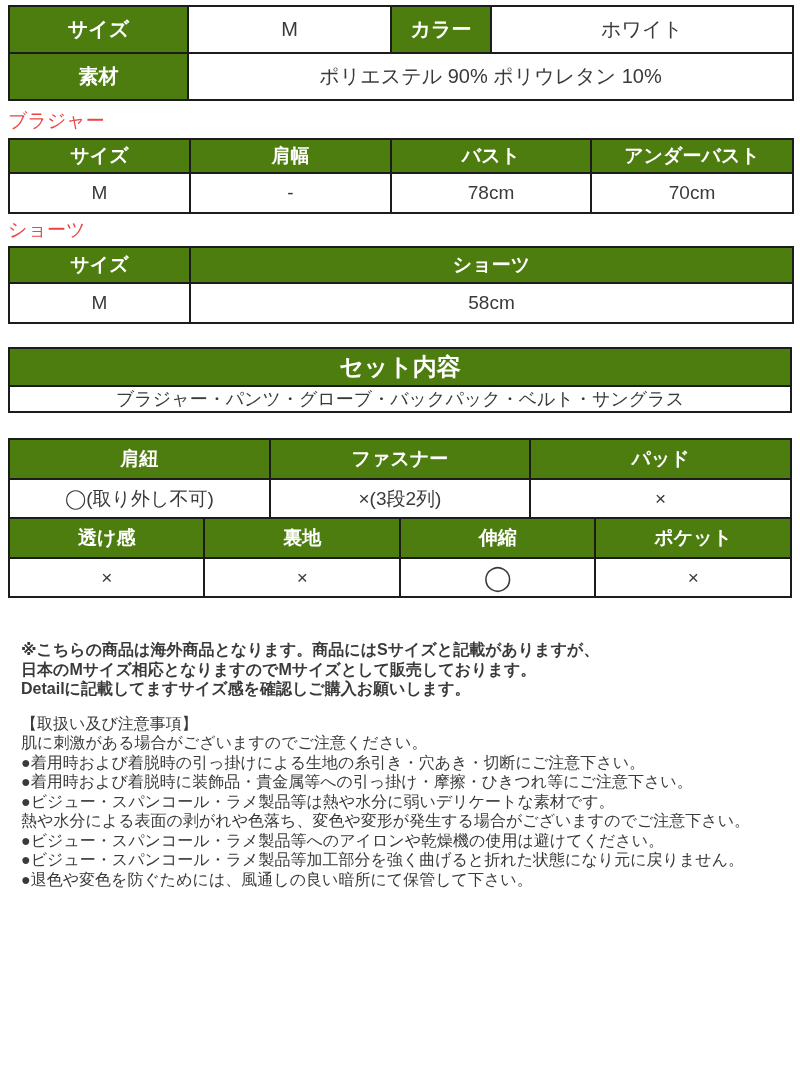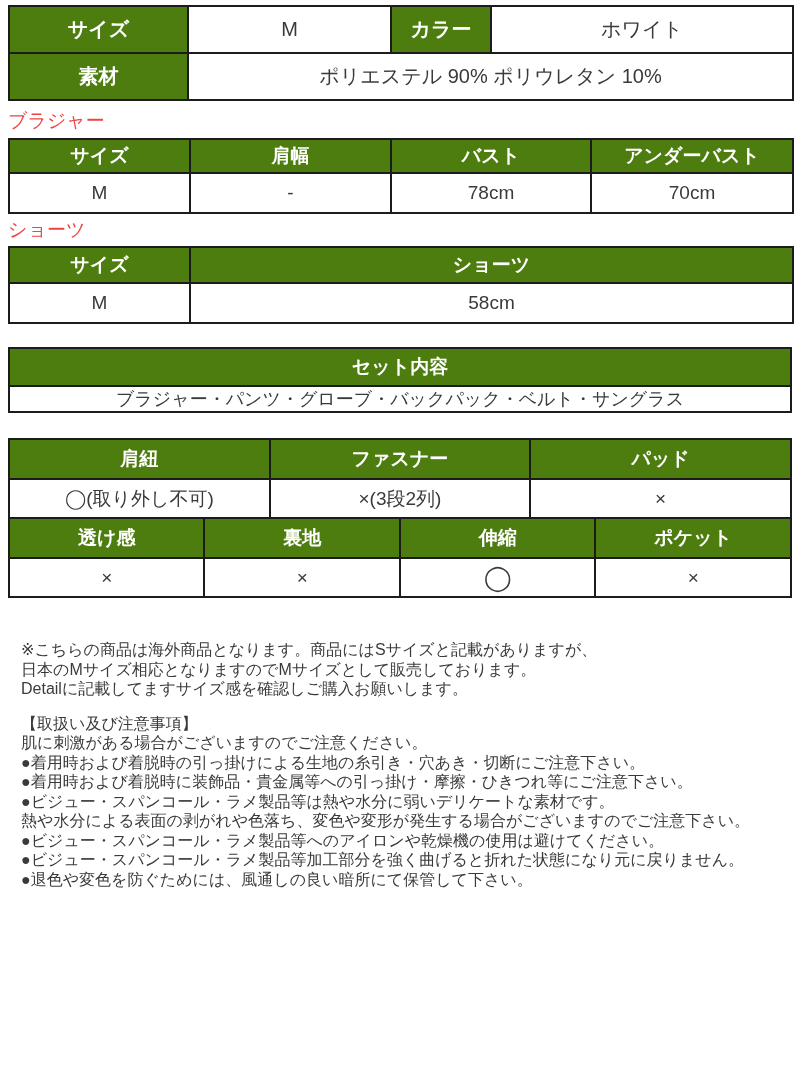--- a/index.html
+++ b/index.html
@@ -47,32 +47,32 @@
   
   .bra-table th { height: 34px; font-size: 19px; }
   .bra-table td { height: 40px; font-size: 19px; }
 
   
   .shorts-table th { height: 36px; font-size: 19px; }
   .shorts-table td { height: 40px; font-size: 19px; }
 
   
   .set-table { margin-top: 23px; }
-  .set-table th { height: 38px; font-size: 19px; }
+  .set-table th { height: 38px; font-size: 24px; }
   .set-table td { height: 21px; font-size: 18px; }
 
   
   .features-table { margin-top: 25px; }
   .features-table th { height: 40px; font-size: 19px; }
   .features-table td { height: 39px; font-size: 19px; }
   .features-table td.circle-cell { font-size: 25px; }
 
   
   .text-block { margin-left: 13px; font-size: 16px; line-height: 19.5px; color: #3a3a3a; }
-  .disclaimer { margin-top: 42px; }
+  .disclaimer { margin-top: 42px; font-weight: bold; }
   .care-notes { margin-top: 15px; }
   .text-line { white-space: nowrap; }
 </style>
 </head>
 <body>
 
 <div class="wrap">
 
   <table class="spec-table">
     <colgroup>

